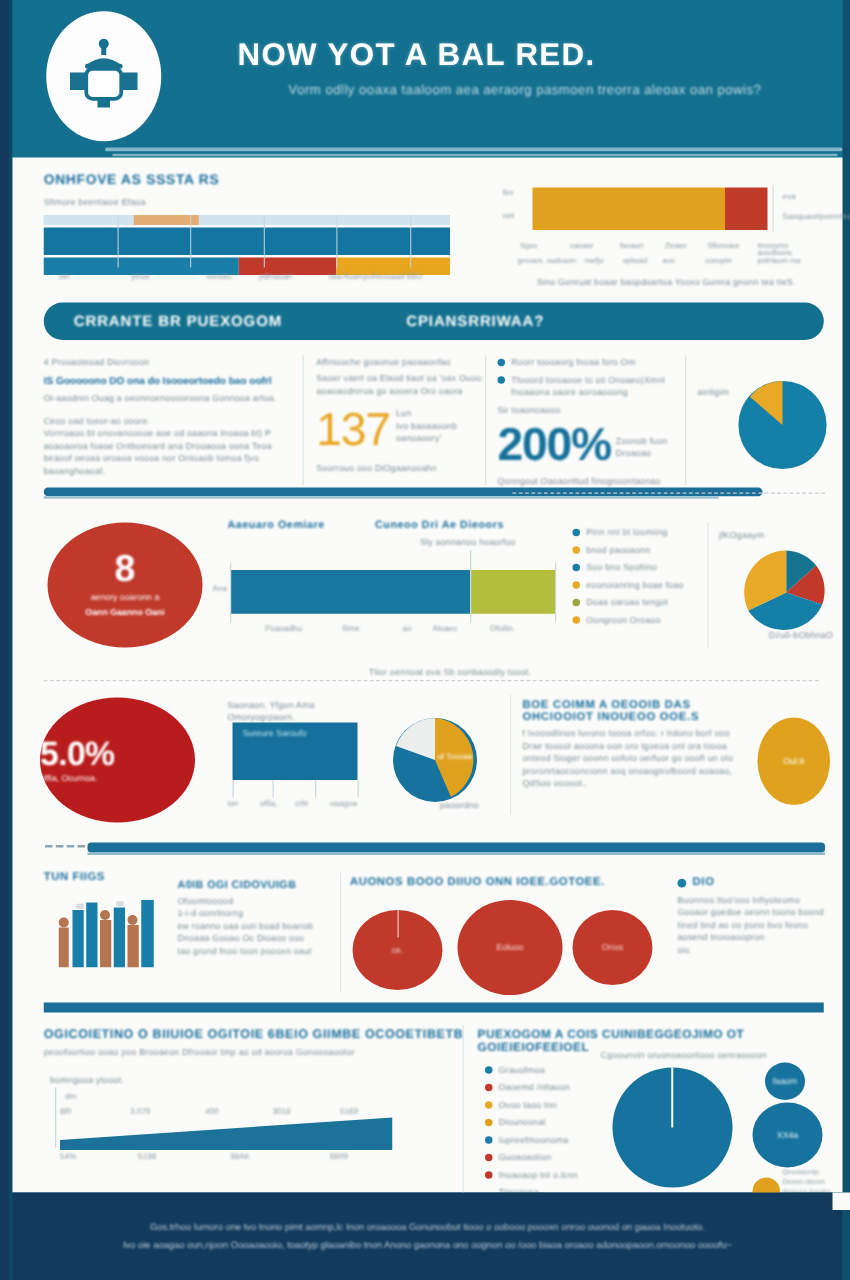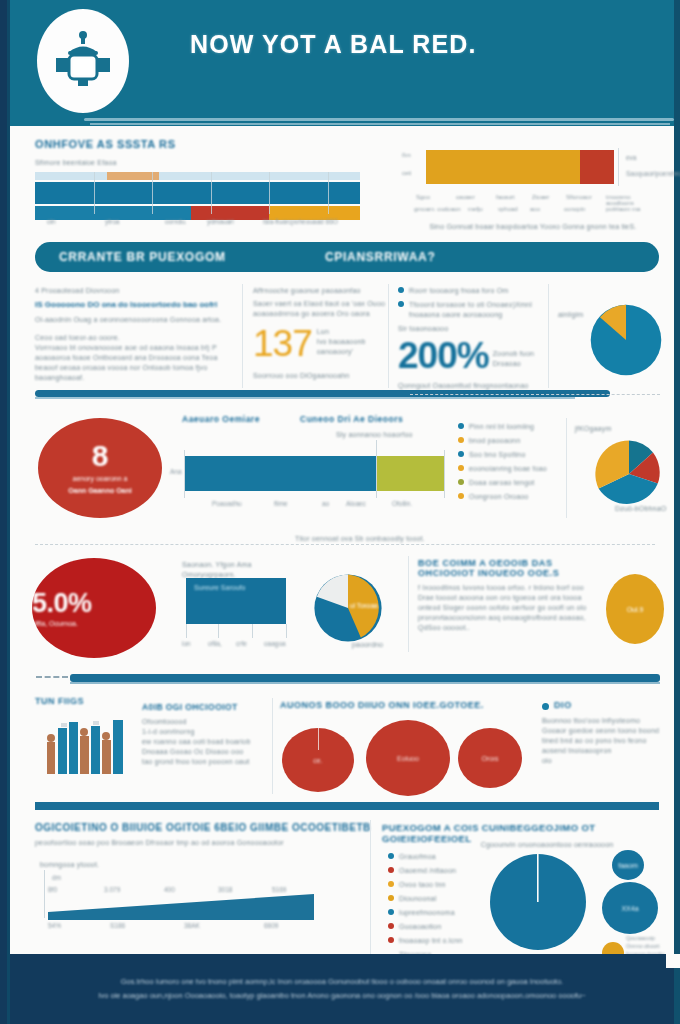--- a/index.html
+++ b/index.html
@@ -167,20 +167,21 @@
         <path d="M17 24 Q31 13 45 24 Z" fill="#17718f"></path>
         <rect x="16" y="23" width="30" height="4" rx="2" fill="#17718f"></rect>
         <rect x="17" y="27" width="28" height="24" rx="5" fill="none" stroke="#17718f" stroke-width="3"></rect>
         <rect x="21" y="31" width="20" height="16" rx="3" fill="#ffffff"></rect>
         <rect x="4" y="30" width="12" height="14" fill="#17718f"></rect>
         <rect x="46" y="30" width="12" height="14" fill="#17718f"></rect>
         <rect x="26" y="51" width="10" height="7" fill="#17718f"></rect>
       </svg>
     </div>
     <div class="title">NOW YOT A BAL RED.</div>
+    <div class="subtitle blur">Vorm odlly ooaxa taaloom aea aeraorg pasmoen treorra aleoax oan powis?</div>
     <div class="hdr-line"></div>
     <div class="hdr-line2"></div>
   </div>
 
   <div class="sheet">
 
     <div class="s1">
       <div class="t sec-title blur">ONHFOVE AS SSSTA RS</div>
       <div class="sub tline blur">Sfimore beentaioe Efaoa</div>
 
@@ -450,21 +451,21 @@
           <rect x="68" y="6" width="10" height="54" fill="#1a7fa8"></rect>
           <circle cx="6" cy="24" r="4" fill="#b5754e"></circle>
           <circle cx="39" cy="18" r="4" fill="#b5754e"></circle>
           <circle cx="61" cy="22" r="4" fill="#b5754e"></circle>
           <rect x="16" y="9" width="6" height="4" fill="#d6dde1"></rect>
           <rect x="48" y="7" width="6" height="4" fill="#d6dde1"></rect>
         </svg>
       </div>
 
       <div class="s5-txt">
-        <div class="h blur">A0IB OGI OHCIOOIOT</div>
+        <div class="h blur">A0IB OGI CIDOVUIGB</div>
         <div class="tline blur">Ofoomtooood</div>
         <div class="tline blur">1-i-d oonrlnorng</div>
         <div class="tline blur">ew roanno oaa ooti boad boariob</div>
         <div class="tline blur">Dnoaaa Gooao Oc Dioaoo ooo</div>
         <div class="tline blur">tao grond fnoo toon poooxn oaut</div>
       </div>
 
       <div class="vdiv" style="left:262px;top:10px;height:96px;"></div>
 
       <div class="s5-title2 blur">AUONOS BOOO DIIUO ONN IOEE.GOTOEE.</div>
@@ -582,18 +583,18 @@
           <div>Qouraaootp</div>
           <div>Onnno oboort</div>
           <div>fnoaoon-boodio</div>
         </div>
       </div>
     </div>
 
   </div>
 
   <div class="footer">
-    <div class="ln blur" style="top:22px;">Gos.trhoo Iumoro one tvo tnono pimt aomnp,lc Inon oroaoooa Gonunoobut tiooo o oobooo onoaat onroo ouonod on gauoa Inootuoto.</div>
+    <div class="ln blur" style="top:22px;">Gos.trhoo Iumoro one tvo tnono pimt aomnp,lc Inon oroaoooa Gonunoobut tiooo o oobooo poooxn onroo ouonod on gauoa Inootuoto.</div>
     <div class="ln blur" style="top:36px;">Ivo oie aoagao oun,njoon Oooaoaooio, toaotyp glaoanibo tnon Anono gaonona ono oognon oo /ooo biaoa oroaoo adonoopaoon.omoonoo oooofu~</div>
   </div>
   <div class="notch"></div>
 
 </div>
 
 </body></html>

